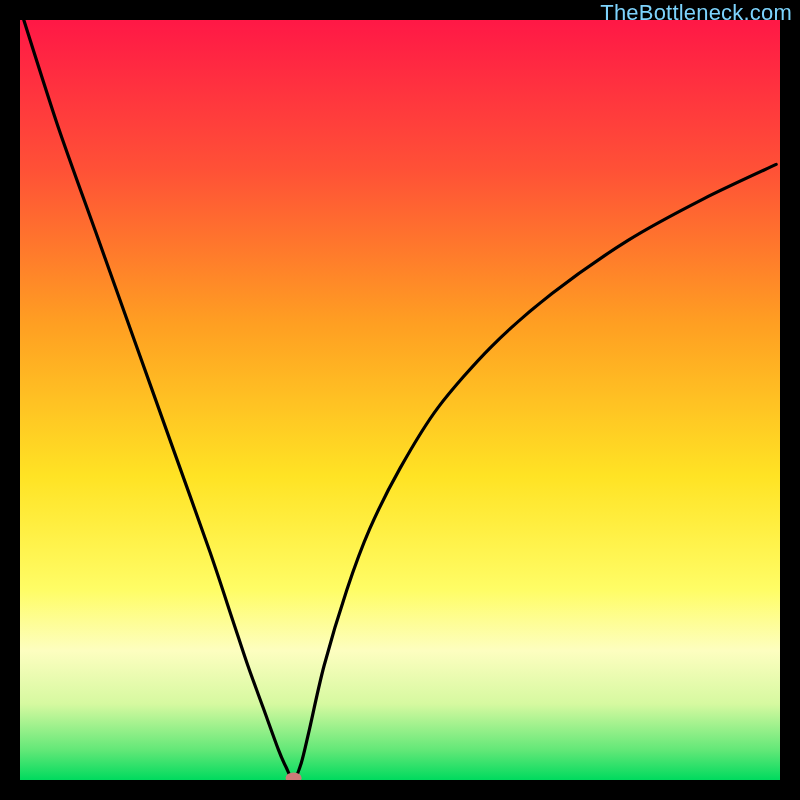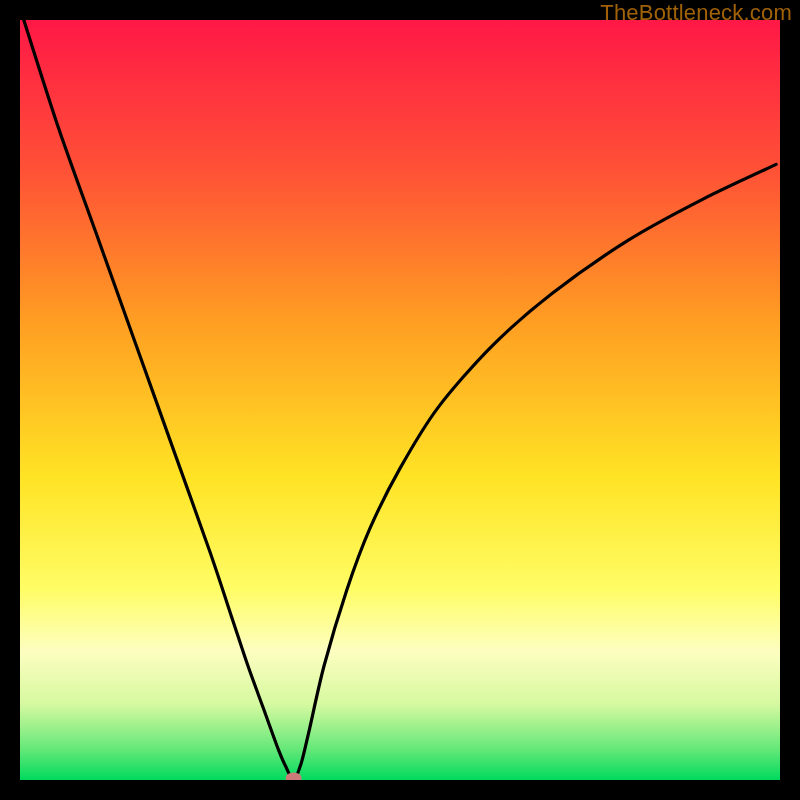--- a/index.html
+++ b/index.html
@@ -18,21 +18,21 @@
     height: 760px;
     background: #000;
   }
   .watermark {
     position: absolute;
     top: 0px;
     right: 8px;
     font-family: Arial, Helvetica, sans-serif;
     font-size: 22px;
     font-weight: 500;
-    color: #a16207;
+    color: #7dd3fc;
     letter-spacing: 0.2px;
     z-index: 5;
   }
   svg {
     display: block;
   }
   .curve {
     fill: none;
     stroke: #000000;
     stroke-width: 3.2;

